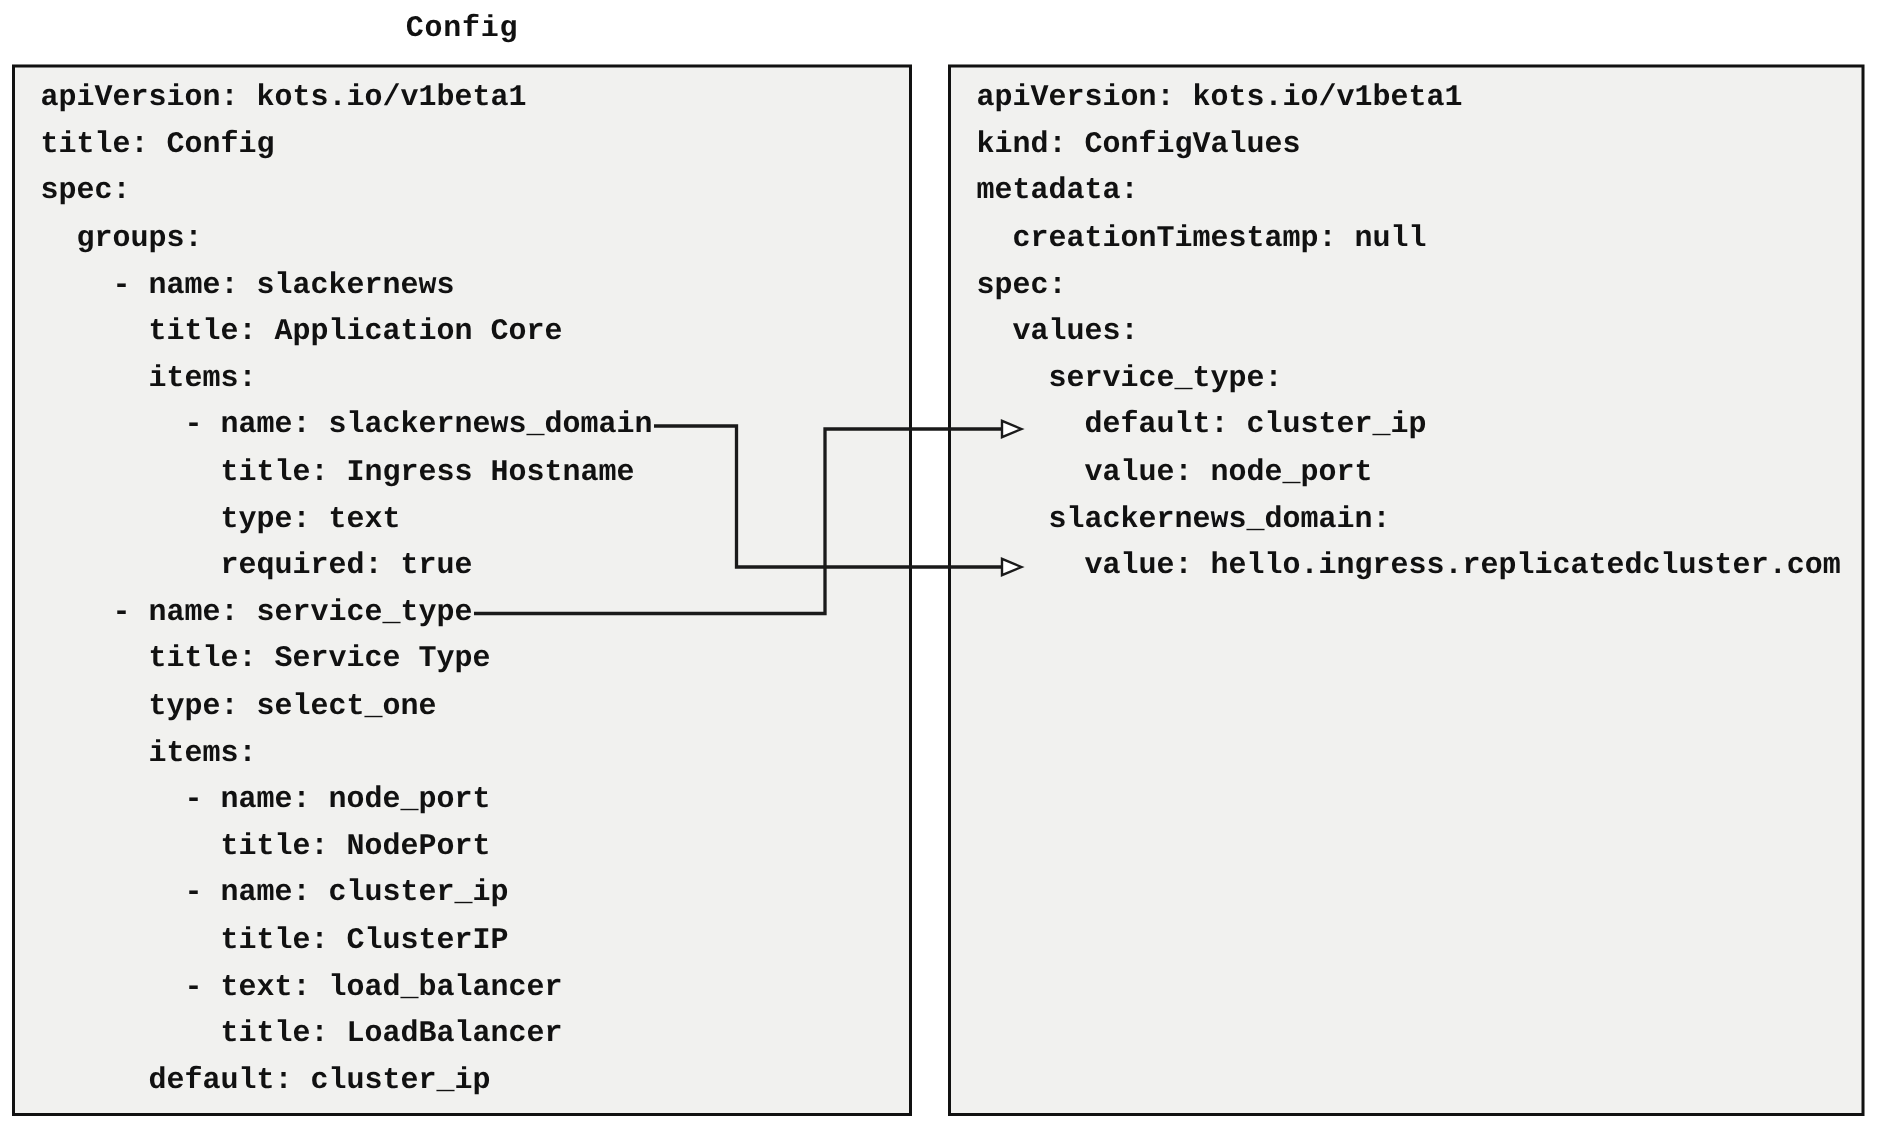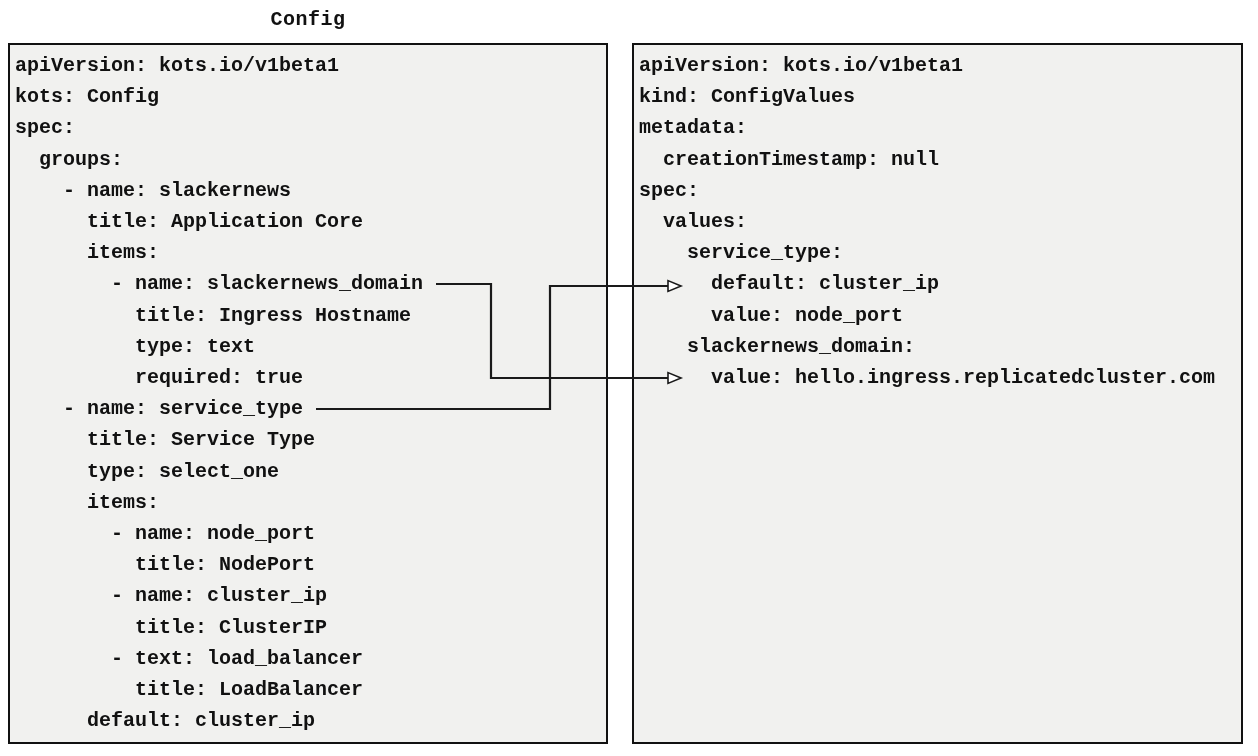--- a/index.html
+++ b/index.html
@@ -37,20 +37,21 @@
 
   .code {
     padding: 5px 0 0 5px;
   }
   .code-line {
     white-space: pre;
     font-weight: 700;
     font-size: 20px;
     line-height: 31.2px;
     color: #111111;
+    margin-left: 12px;
   }
 
   .connector-layer {
     position: absolute;
     left: 0; top: 0;
     width: 1258px; height: 756px;
     z-index: 2;
     pointer-events: none;
   }
 </style>
@@ -58,21 +59,21 @@
 <body>
 
 <div class="stage">
 
   <div class="panel-title left">Config</div>
 
 
   <div class="panel left">
     <div class="code">
         <div class="code-line">apiVersion: kots.io/v1beta1</div>
-        <div class="code-line">kots: Config</div>
+        <div class="code-line">title: Config</div>
         <div class="code-line">spec:</div>
         <div class="code-line">  groups:</div>
         <div class="code-line">    - name: slackernews</div>
         <div class="code-line">      title: Application Core</div>
         <div class="code-line">      items:</div>
         <div class="code-line">        - name: slackernews_domain</div>
         <div class="code-line">          title: Ingress Hostname</div>
         <div class="code-line">          type: text</div>
         <div class="code-line">          required: true</div>
         <div class="code-line">    - name: service_type</div>

